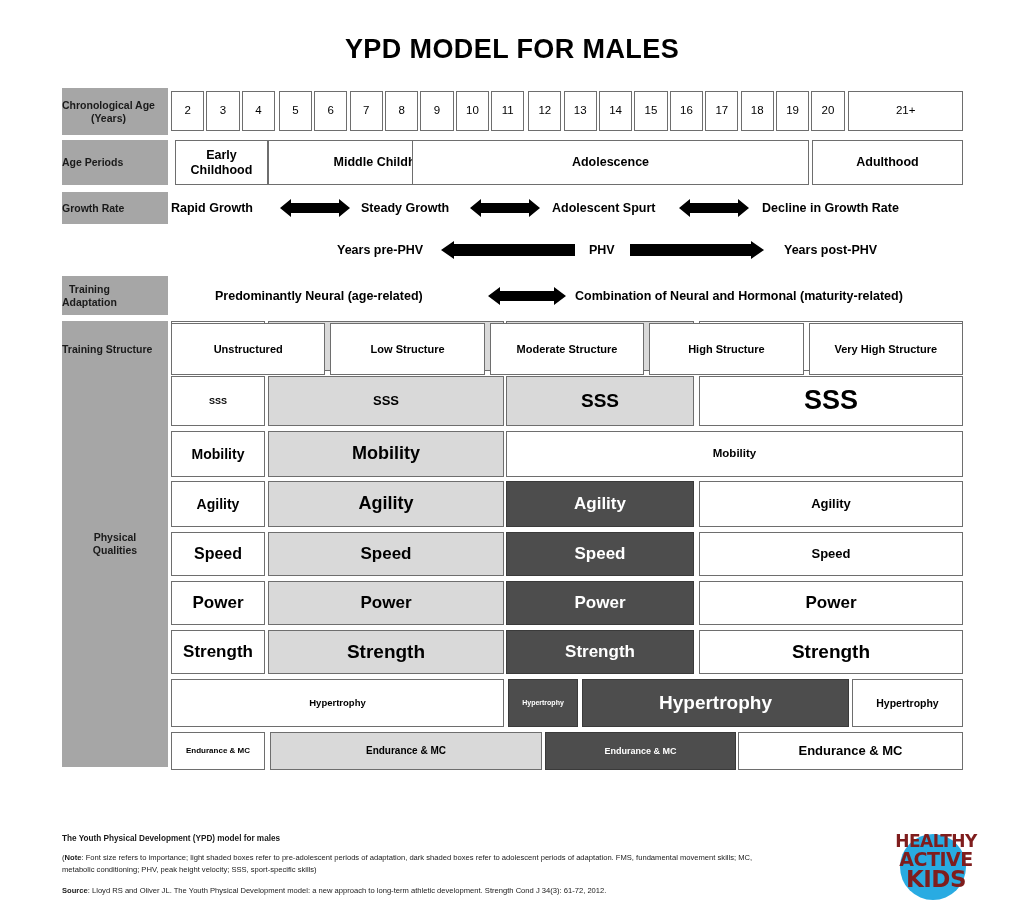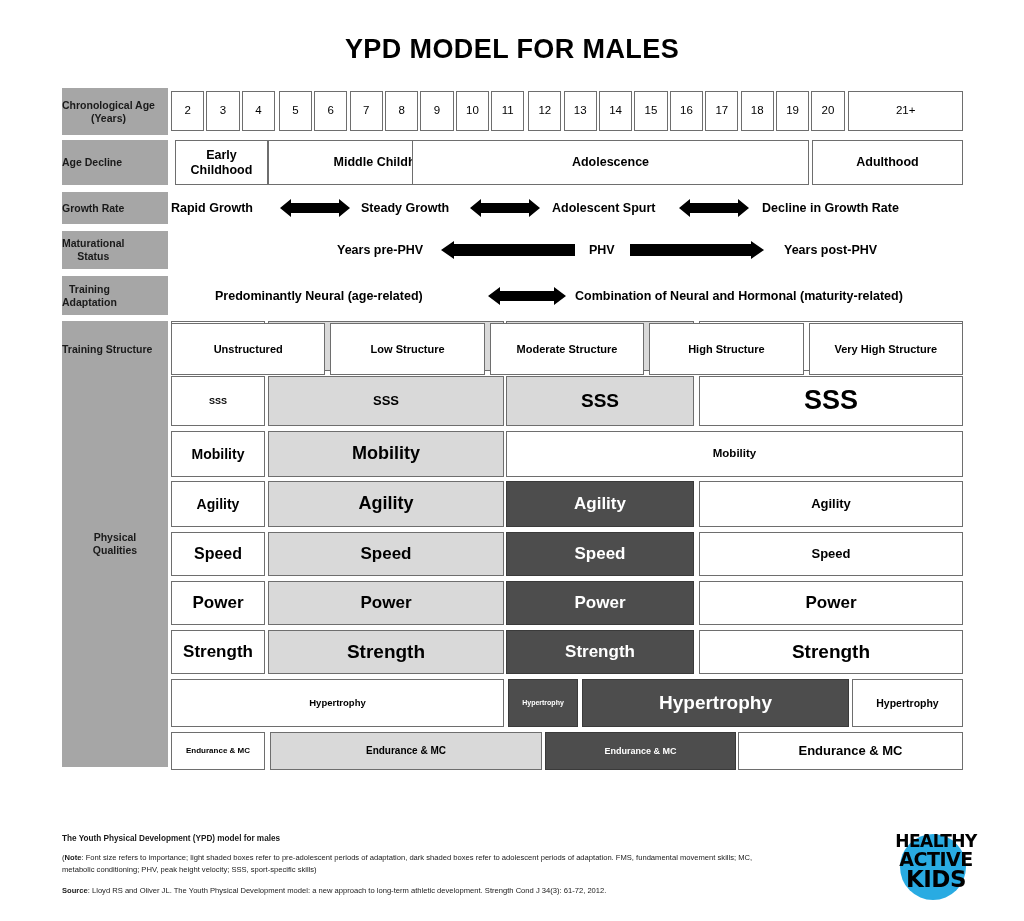--- a/index.html
+++ b/index.html
@@ -154,21 +154,21 @@
     border-radius: 50%;
     background: #29ABE2;
   }
   .logo-text {
     position: absolute;
     left: 0; top: 3px;
     width: 92px;
     text-align: center;
     font-family: "DejaVu Sans", sans-serif;
     font-weight: bold;
-    color: #000000;
+    color: #7f1d1d;
     line-height: 0.98;
     letter-spacing: -0.5px;
   }
   .logo-l1 { font-size: 17px; }
   .logo-l2 { font-size: 19px; }
   .logo-l3 { font-size: 23px; }
 </style>
 </head>
 <body>
 
@@ -201,21 +201,21 @@
         <div class="cell age-box" style="left: 498.8px; width: 33.2px;">16</div>
         <div class="cell age-box" style="left: 534.2px; width: 33.2px;">17</div>
         <div class="cell age-box" style="left: 569.6px; width: 33.2px; text-align: right;">18</div>
         <div class="cell age-box" style="left: 605px; width: 33.2px;">19</div>
         <div class="cell age-box" style="left: 640.4px; width: 33.2px;">20</div>
         <div class="cell age-box" style="left: 677.4px; width: 114.6px;">21+</div>
       </div>
   </div>
 
   <div class="row row-period">
-    <div class="rowlabel">Age Decline</div>
+    <div class="rowlabel">Age Periods</div>
     <div class="track" id="period-track">
         <div class="cell" style="left: 4px; width: 93px;">
           <span>Early<br>Childhood</span>
         </div>
         <div class="cell" style="left: 97px; width: 236px;">Middle Childhood</div>
         <div class="cell" style="left: 241px; width: 397px;">Adolescence</div>
         <div class="cell" style="left: 641px; width: 151px;">Adulthood</div>
       </div>
   </div>
 
@@ -238,26 +238,20 @@
       <div class="arrow" style="left:508px;top:18px;">
         <svg width="70" height="18" viewBox="0 0 70 18">
             <path d="M11 4 L11 0 L0 9 L11 18 L11 14 L59 14 L59 18 L70 9 L59 0 L59 4 Z" fill="#000"></path>
           </svg>
       </div>
       <div class="freetext" style="left:591px;top:18px;">Decline in Growth Rate</div>
     </div>
   </div>
 
   <div class="row row-free" style="height:42px;">
-    <div class="rowlabel" style="height:38px;top:2px;">
-      <span>
-        <span>Maturational</span><br>
-        <span>Status</span>
-      </span>
-    </div>
     <div class="track">
       <div class="freetext" style="left:166px;top:21px;">Years pre-PHV</div>
       <div class="arrow" style="left:270px;top:21px;">
         <svg width="134" height="18" viewBox="0 0 134 18">
             <path d="M13 3 L13 0 L0 9 L13 18 L13 15 L134 15 L134 3 Z" fill="#000"></path>
           </svg>
       </div>
       <div class="freetext" style="left:418px;top:21px;">PHV</div>
       <div class="arrow" style="left:459px;top:21px;">
         <svg width="134" height="18" viewBox="0 0 134 18">

